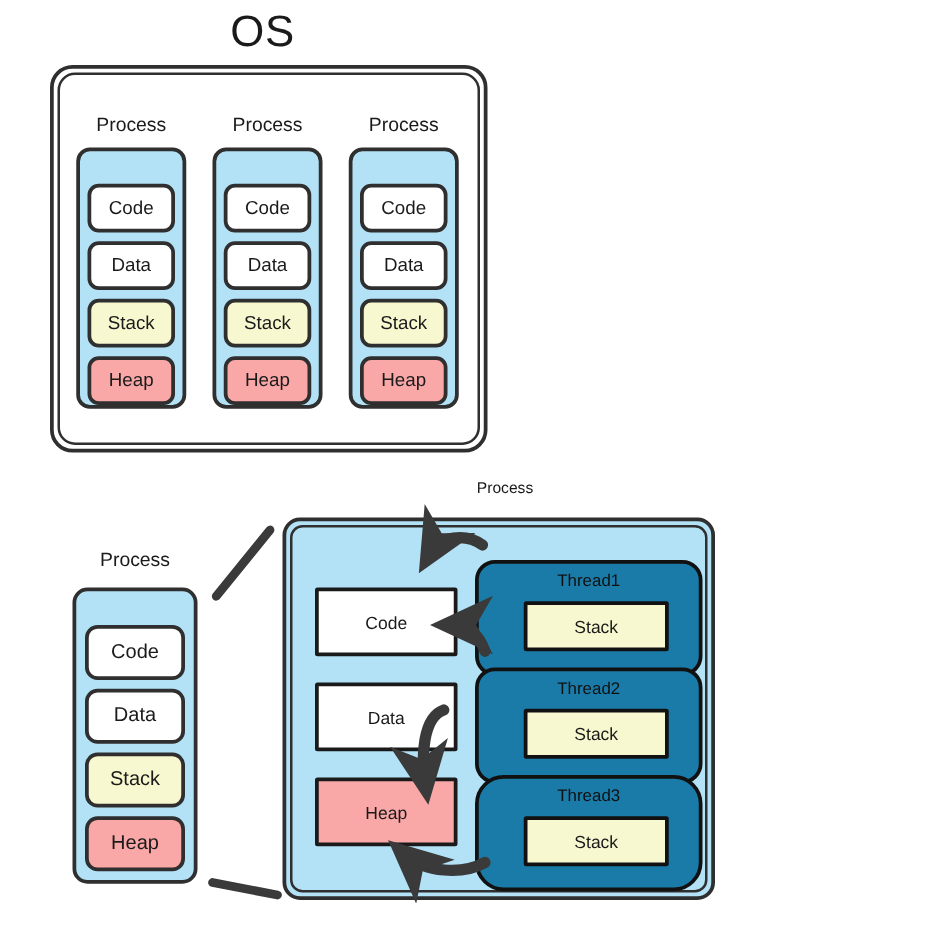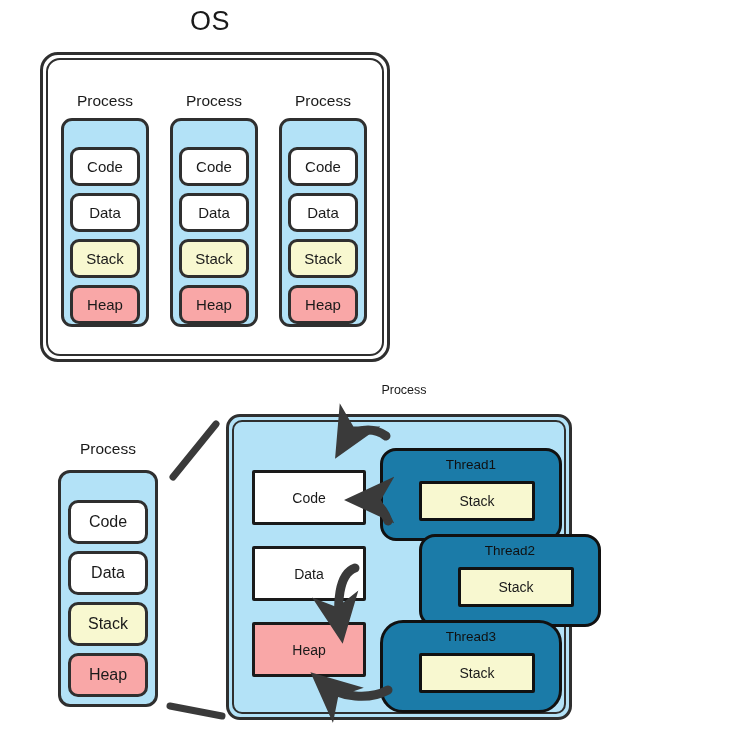--- a/index.html
+++ b/index.html
@@ -8,21 +8,21 @@
     background:#ffffff;
     font-family:"Liberation Sans","DejaVu Sans",sans-serif;
     color:#1a1a1a;
     position:relative;
     overflow:hidden;
   }
   .abs{position:absolute;box-sizing:border-box;}
 
   
   .title-os{
-    font-size:27px;
+    font-size:35px;
     letter-spacing:.5px;
     text-align:center;
     color:#1a1a1a;
   }
   .lbl-process{
     font-size:15.5px;
     text-align:center;
     color:#1a1a1a;
   }
   .lbl-process-sm{
@@ -113,21 +113,21 @@
   #mem-data{top:546px;background:#ffffff;}
   #mem-heap{top:622px;background:#f9a7a7;}
 
   .thread-box{
     left:380px;width:182px;height:93px;
     background:#1b7ba8;
     border:3.5px solid #111111;
     border-radius:16px;
   }
   #thread-1{top:448px;}
-  #thread-2{top:534px;margin-left:39px;}
+  #thread-2{top:534px;}
   #thread-3{top:620px;border-radius:23px;}
   .thread-name{
     position:absolute;left:0;right:0;top:6px;
     text-align:center;font-size:13.5px;color:#101010;
   }
   .thread-stack{
     position:absolute;
     left:36px;width:110px;top:30px;height:34px;
     background:#f8f8d0;
     border:3px solid #111111;

